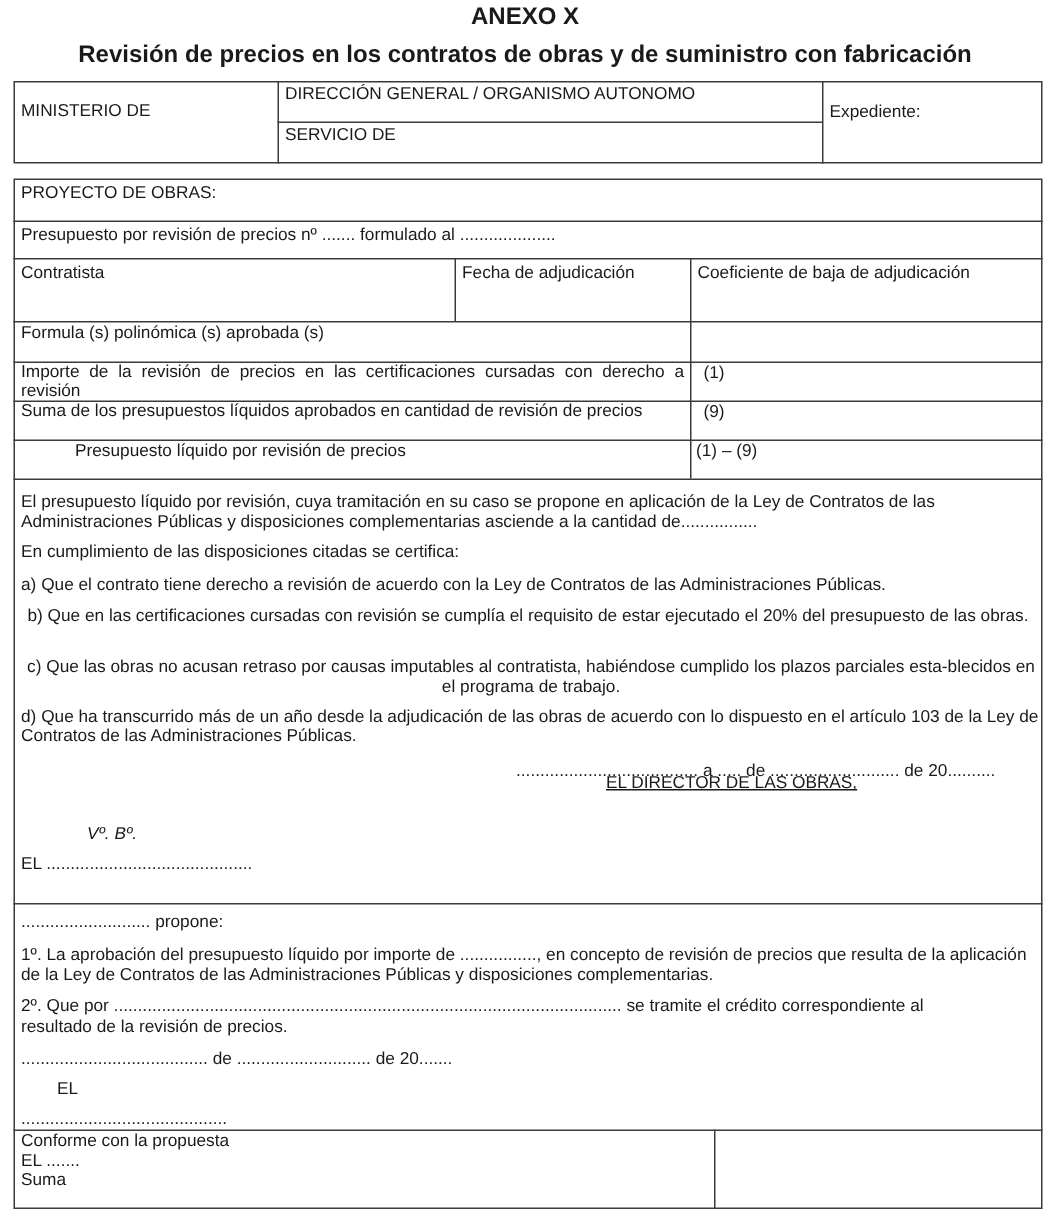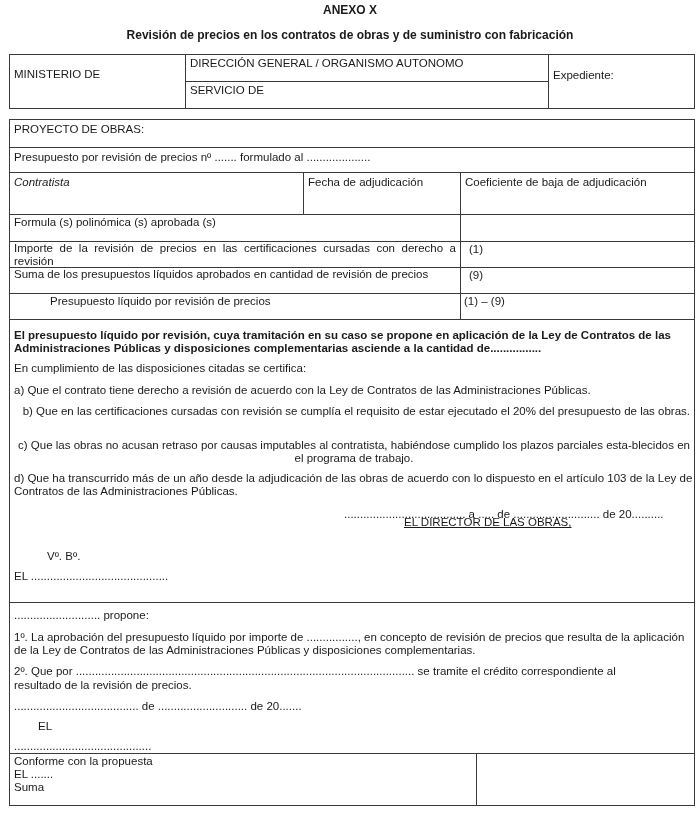--- a/index.html
+++ b/index.html
@@ -1,18 +1,18 @@
 <!DOCTYPE html>
 <html><head>
 <meta charset="utf-8">
 <style>
   html, body { margin:0; padding:0; background:#ffffff; }
   body { width:700px; height:817px; position:relative; font-family:"Liberation Sans", sans-serif; color:#1a1a1a; font-size:11.5px; }
   .abs { position:absolute; }
-  .title { left:0; width:700px; text-align:center; font-weight:bold; font-size:12px; }
+  .title { left:0; width:700px; text-align:center; font-weight:bold; font-size:16px; }
   .hline { position:absolute; height:0; border-top:1px solid #3a3a3a; }
   .vline { position:absolute; width:0; border-left:1px solid #3a3a3a; }
   .box { position:absolute; border:1px solid #3a3a3a; box-sizing:border-box; }
   .t { position:absolute; white-space:nowrap; line-height:13px; }
   .wrap { position:absolute; line-height:13px; text-align:justify; }
 </style>
 </head>
 <body>
 
 <div class="abs title" style="top:3px;">ANEXO X</div>
@@ -28,46 +28,46 @@
 <div class="t" style="left:553px; top:69px;">Expediente:</div>
 
 <div class="box" style="left:9px; top:119px; width:686px; height:687px;"></div>
 
 <div class="t" style="left:14px; top:123px;">PROYECTO DE OBRAS:</div>
 <div class="hline" style="left:9px; top:147px; width:686px;"></div>
 <div class="t" style="left:14px; top:151px;">Presupuesto por revisión de precios nº  .......  formulado al ....................</div>
 <div class="hline" style="left:9px; top:172px; width:686px;"></div>
 <div class="vline" style="left:303px; top:172px; height:42px;"></div>
 <div class="vline" style="left:460px; top:172px; height:147px;"></div>
-<div class="t" style="left:14px; top:176px;font-style:italic;">Contratista</div>
+<div class="t" style="left:14px; top:176px;">Contratista</div>
 <div class="t" style="left:308px; top:176px;">Fecha de adjudicación</div>
 <div class="t" style="left:465px; top:176px;">Coeficiente de baja de adjudicación</div>
 <div class="hline" style="left:9px; top:214px; width:686px;"></div>
 <div class="t" style="left:14px; top:216px;text-align:right;">Formula (s) polinómica (s) aprobada (s)</div>
 <div class="hline" style="left:9px; top:241px; width:686px;"></div>
 
 <div class="wrap" style="left:14px; top:242px; width:442px;">Importe de la revisión de precios en las certificaciones cursadas con derecho a revisión</div>
 <div class="t" style="left:469px; top:243px;">(1)</div>
 <div class="hline" style="left:9px; top:267px; width:686px;"></div>
 <div class="wrap" style="left:14px; top:268px; width:442px;">Suma de los presupuestos líquidos aprobados en cantidad de revisión de precios</div>
 <div class="t" style="left:469px; top:269px;">(9)</div>
 <div class="hline" style="left:9px; top:293px; width:686px;"></div>
 <div class="t" style="left:14px; top:295px;margin-left:36px;">Presupuesto líquido por revisión de precios</div>
 <div class="t" style="left:464px; top:295px;">(1) – (9)</div>
 <div class="hline" style="left:9px; top:319px; width:686px;"></div>
 
-<div class="wrap" style="left:14px; top:329px; width:676px; text-align:left;font-weight:bold;">El presupuesto líquido por revisión, cuya tramitación en su caso se propone en aplicación de la Ley de Contratos de las Administraciones Públicas y disposiciones complementarias asciende a la cantidad de................</div>
+<div class="wrap" style="left:14px; top:329px; width:676px; text-align:left;">El presupuesto líquido por revisión, cuya tramitación en su caso se propone en aplicación de la Ley de Contratos de las Administraciones Públicas y disposiciones complementarias asciende a la cantidad de................</div>
 <div class="t" style="left:14px; top:362px;">En cumplimiento de las disposiciones citadas se certifica:</div>
 <div class="t" style="left:14px; top:384px;">a) Que el contrato tiene derecho a revisión de acuerdo con la Ley de Contratos de las Administraciones Públicas.</div>
-<div class="wrap" style="left:14px; top:405px; width:676px; text-align:right;">b) Que en las certificaciones cursadas con revisión se cumplía el requisito de estar ejecutado el 20% del presupuesto de las obras.</div>
+<div class="wrap" style="left:14px; top:405px; width:676px; text-align:center;">b) Que en las certificaciones cursadas con revisión se cumplía el requisito de estar ejecutado el 20% del presupuesto de las obras.</div>
 <div class="wrap" style="left:14px; top:439px; width:680px; text-align:center;">c) Que las obras no acusan retraso por causas imputables al contratista, habiéndose cumplido los plazos parciales esta-blecidos en el programa de trabajo.</div>
 <div class="wrap" style="left:14px; top:472px; width:680px; text-align:left;">d) Que ha transcurrido más de un año desde la adjudicación de las obras de acuerdo con lo dispuesto en el artículo 103 de la Ley de Contratos de las Administraciones Públicas.</div>
 <div class="t" style="left:344px; top:508px;">...................................... a ..... de ........................... de 20..........</div>
 <div class="t" style="left:404px; top:516px;text-decoration:underline;">EL DIRECTOR DE LAS OBRAS,</div>
-<div class="t" style="left:47px; top:550px;">Vº. Bº.</div>
+<div class="t" style="left:58px; top:550px;font-style:italic;">Vº. Bº.</div>
 <div class="t" style="left:14px; top:570px;">EL   ...........................................</div>
 <div class="hline" style="left:9px; top:602px; width:686px;"></div>
 
 <div class="t" style="left:14px; top:609px;">...........................     propone:</div>
 <div class="wrap" style="left:14px; top:631px; width:680px; text-align:left;">1º. La aprobación del presupuesto líquido  por importe de  ................, en concepto de revisión de precios que resulta de la aplicación de la Ley de Contratos de las Administraciones Públicas y disposiciones complementarias.</div>
 <div class="t" style="left:14px; top:665px;">2º. Que por .......................................................................................................... se tramite el crédito correspondiente al</div>
 <div class="t" style="left:14px; top:679px;">resultado de la revisión de precios.</div>
 <div class="t" style="left:14px; top:700px;">....................................... de  ............................ de 20.......</div>
 <div class="t" style="left:38px; top:720px;">EL</div>
 <div class="t" style="left:14px; top:740px;">...........................................</div>

